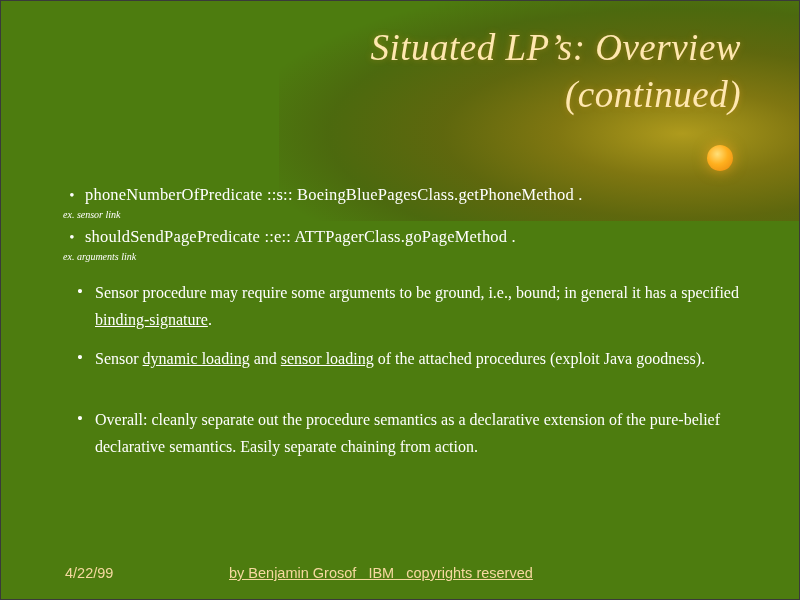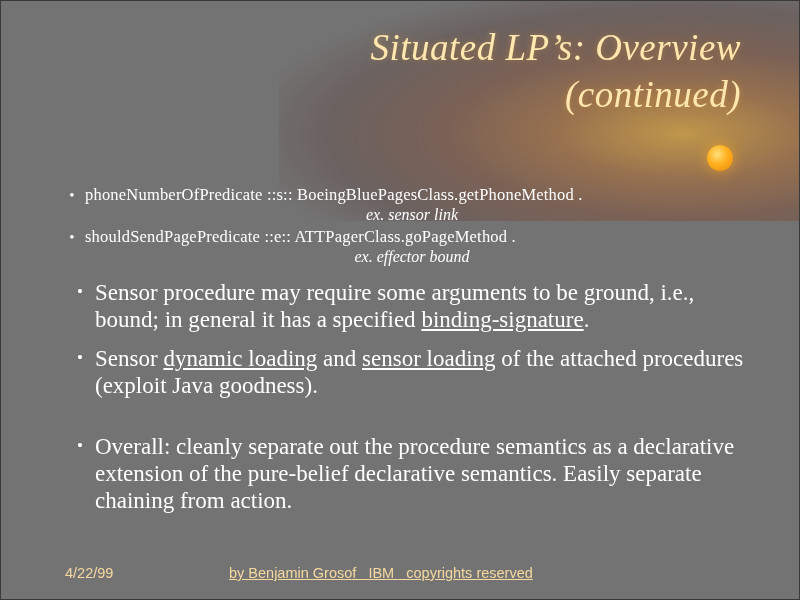--- a/index.html
+++ b/index.html
@@ -10,21 +10,21 @@
   body {
     width: 800px;
     height: 600px;
     overflow: hidden;
     font-family: "Liberation Serif", serif;
   }
   .slide {
     position: relative;
     width: 800px;
     height: 600px;
-    background: #737373;
+    background: #4d7c0f;
     border: 1px solid #3a3a3a;
     box-sizing: border-box;
     overflow: hidden;
   }
 
   
   .glow {
     position: absolute;
     right: -40px;
     top: -10px;
@@ -104,31 +104,30 @@
     flex: 1 1 auto;
   }
 
   
   .lvl-small { margin-bottom: 2px; }
   .lvl-small .bul { width: 26px; font-size: 15px; line-height: 20px; padding-left: 14px; }
   .lvl-small .btext { font-size: 16.5px; line-height: 20px; }
   .lvl-small .sub {
     display: block;
     font-style: italic;
-    font-size: 16px;
+    font-size: 10px;
     line-height: 20px;
     margin-left: -22px;
-    text-align: center;
   }
   .code-gap { letter-spacing: 0.2px; text-align: right; }
 
   
   .lvl-main { margin-top: 12px; }
   .lvl-main .bul { width: 30px; font-size: 17px; line-height: 26px; padding-left: 20px; }
-  .lvl-main .btext { font-size: 23px; line-height: 27px; }
+  .lvl-main .btext { font-size: 16px; line-height: 27px; }
 
   .u { text-decoration: underline; }
 
   .spacer { height: 22px; }
 
   .footer {
     position: absolute;
     left: 0;
     top: 564px;
     width: 800px;
@@ -161,21 +160,21 @@
       <span class="btext">
         <span class="code-gap">phoneNumberOfPredicate   ::s::   BoeingBluePagesClass.getPhoneMethod .</span>
         <span class="sub">ex. sensor link</span>
       </span>
     </div>
 
     <div class="bullet-row lvl-small">
       <span class="bul">•</span>
       <span class="btext">
         <span class="code-gap">shouldSendPagePredicate   ::e::   ATTPagerClass.goPageMethod  .</span>
-        <span class="sub">ex. effector bound</span>
+        <span class="sub">ex. arguments link</span>
       </span>
     </div>
 
     <div class="bullet-row lvl-main">
       <span class="bul">•</span>
       <span class="btext">
         <span>Sensor procedure may require some arguments to be ground, i.e., bound; in general it has a specified </span><span class="u">binding-signature</span><span>.</span>
       </span>
     </div>
 

